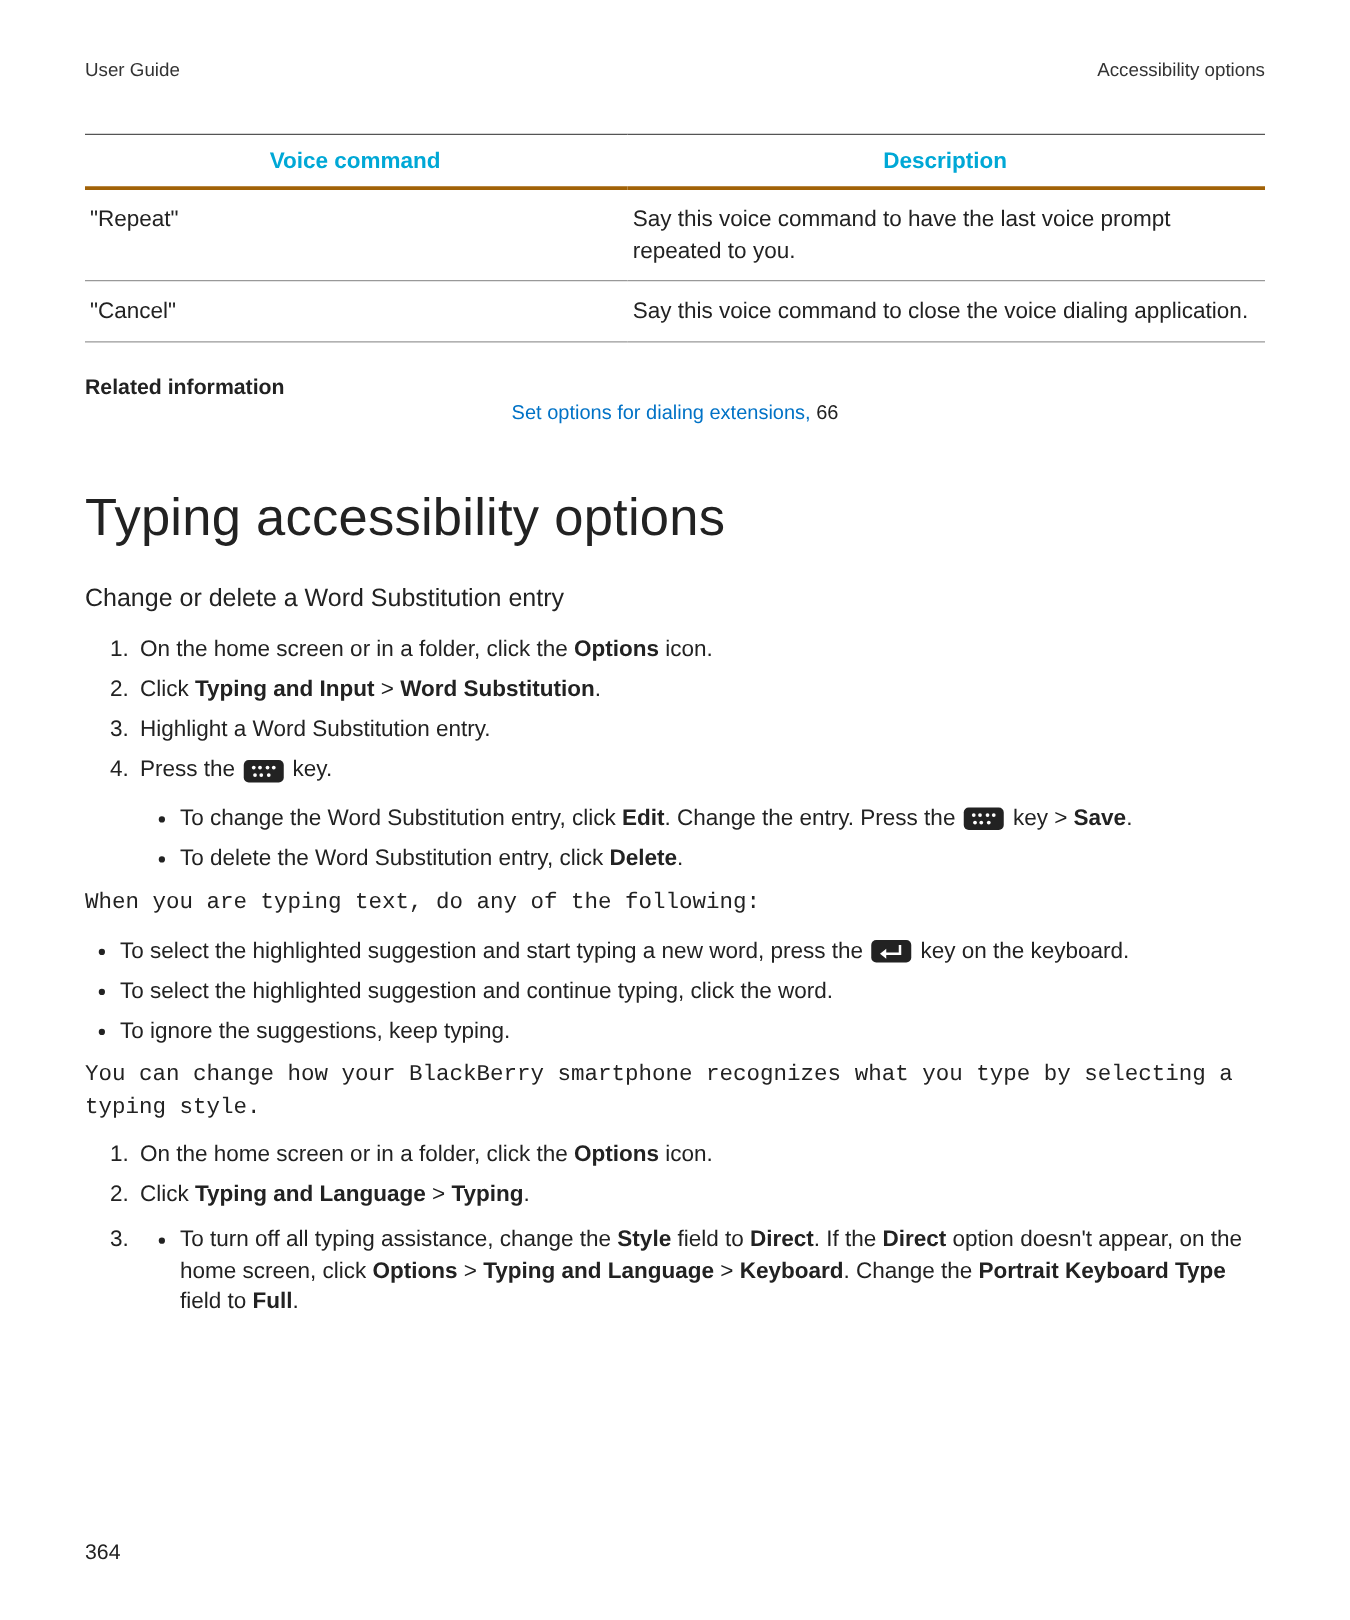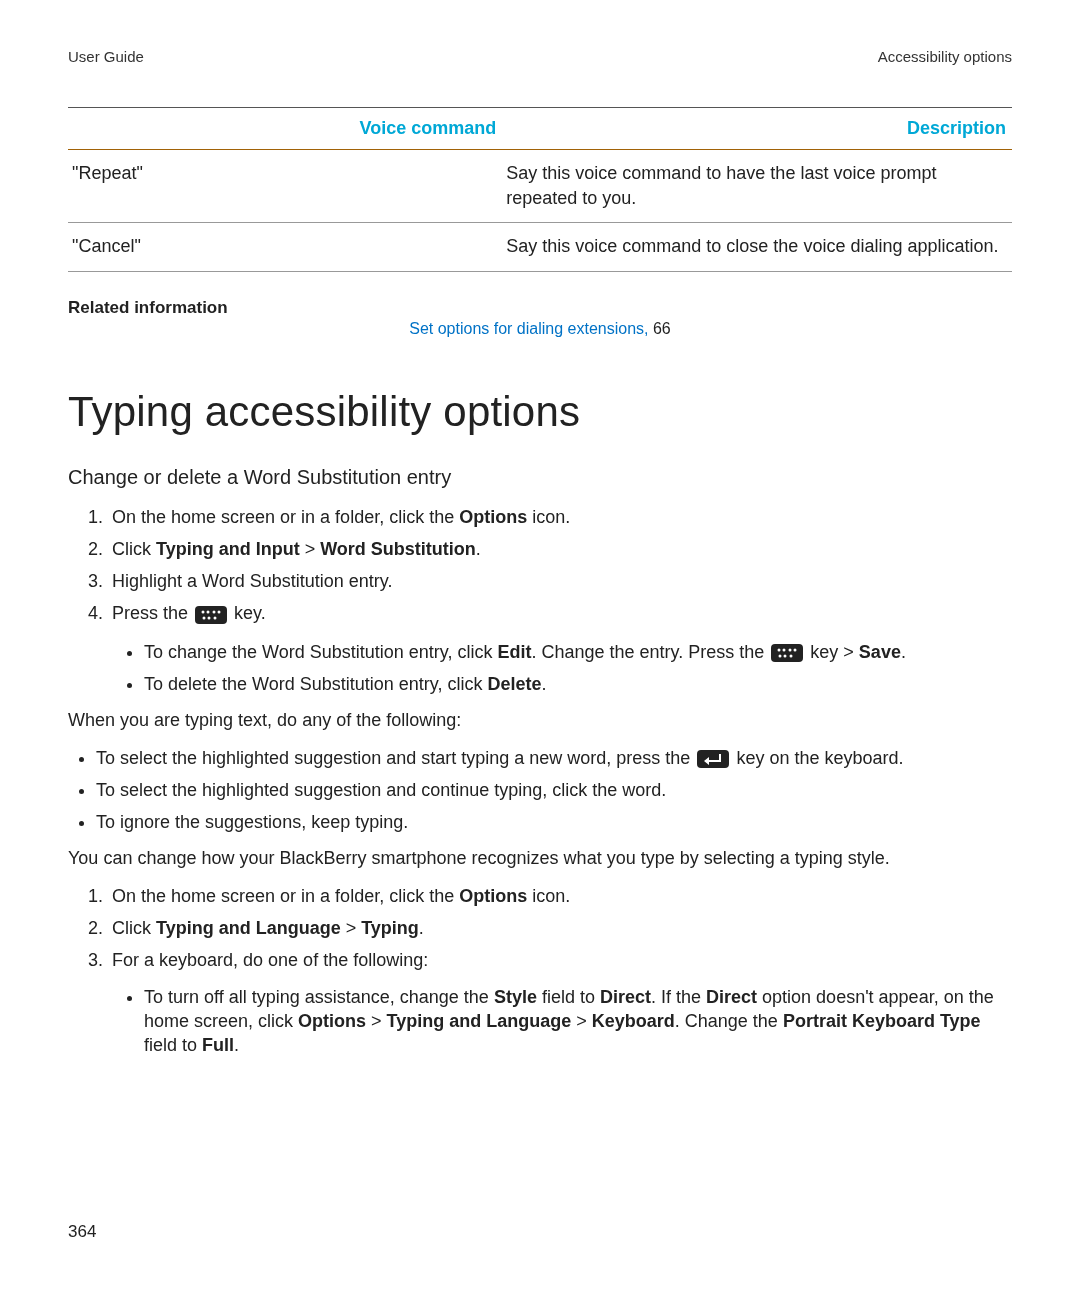--- a/index.html
+++ b/index.html
@@ -27,25 +27,25 @@
     font-size: 15px;
     color: #333;
     padding-bottom: 42px;
   }
   table.voice {
     width: 100%;
     border-collapse: collapse;
     font-size: 18px;
   }
   table.voice th {
-    text-align: right;
+    text-align: center;
     font-weight: 700;
     color: #00a8d6; 
     border-top: 1px solid #555;
-    border-bottom: 1px solid #a16207;
+    border-bottom: 3px solid #a16207;
     padding: 10px 6px 10px 4px;
   }
   table.voice td {
     vertical-align: top;
     border-bottom: 1px solid #999;
     padding: 11px 6px 11px 4px;
     line-height: 1.4;
   }
   table.voice col.col1 { width: 46%; }
   table.voice col.col2 { width: 54%; }
@@ -89,38 +89,39 @@
   }
   ul.bullets.outer { padding-left: 28px; }
   ul.bullets > li {
     margin-bottom: 8px;
     line-height: 1.35;
   }
   p.body {
     font-size: 18px;
     margin: 12px 0 12px 0;
     line-height: 1.4;
+    font-family: Liberation Mono, monospace;
   }
 
   .key {
     display: inline-block;
     vertical-align: middle;
     background: #222;
     color: #fff;
     border-radius: 4px;
     padding: 2px 5px;
     line-height: 1;
     margin: 0 2px;
   }
   .key svg { display: block; }
 
   .page-number {
     position: absolute;
     left: 68px;
-    bottom: 54px;
+    bottom: 44px;
     font-size: 17px;
   }
   b, strong { font-weight: 700; }
 </style>
 </head>
 <body>
 
 <div class="page">
 
   <div class="running-header">
@@ -225,21 +226,20 @@
 
   <p class="body">You can change how your BlackBerry smartphone recognizes what you type by selecting a typing style.</p>
   <ol class="steps">
     <li>
       <span>On the home screen or in a folder, click the </span><b>Options</b><span> icon.</span>
     </li>
     <li>
       <span>Click </span><b>Typing and Language</b><span> &gt; </span><b>Typing</b><span>.</span>
     </li>
     <li>
-      <span>For a keyboard, do one of the following:</span>
       <ul class="bullets" style="margin-top:12px;">
         <li>
           <span>To turn off all typing assistance, change the </span><b>Style</b><span> field to </span><b>Direct</b><span>. If the </span><b>Direct</b><span> option doesn't appear, on the home screen, click </span><b>Options</b><span> &gt; </span><b>Typing and Language</b><span> &gt; </span><b>Keyboard</b><span>. Change the </span><b>Portrait Keyboard Type</b><span> field to </span><b>Full</b><span>.</span>
         </li>
       </ul>
     </li>
   </ol>
 
 </div>
 

